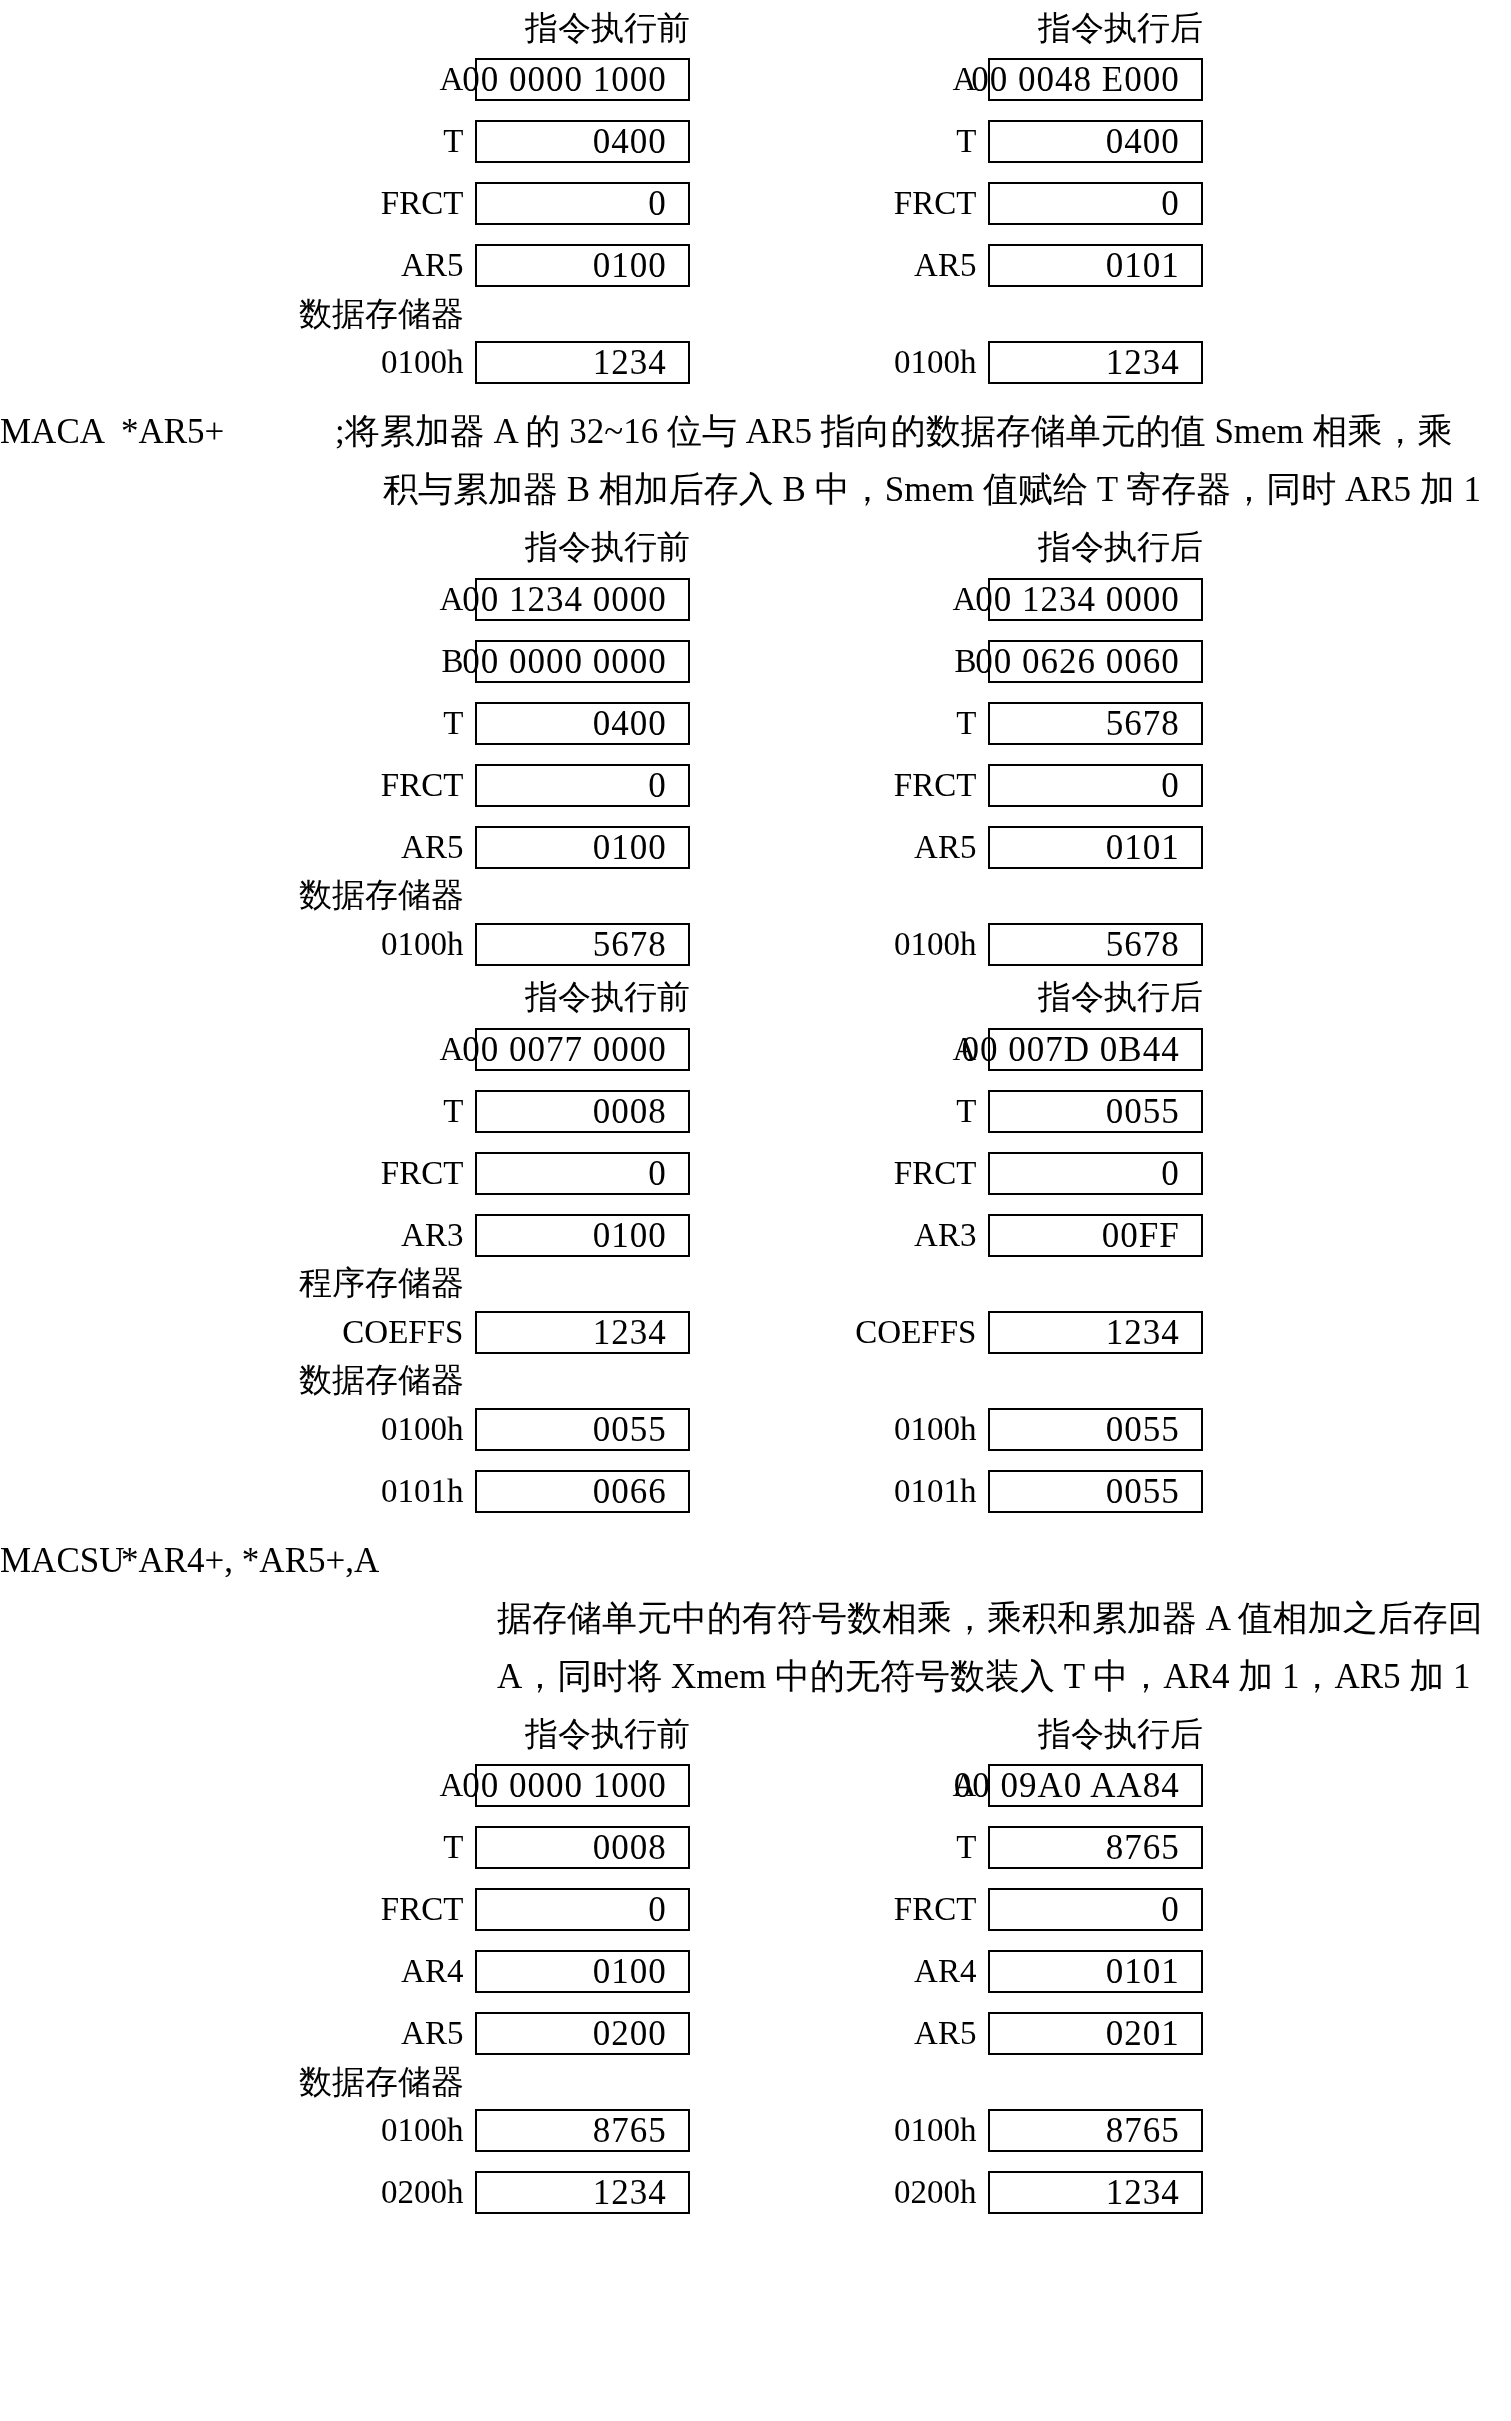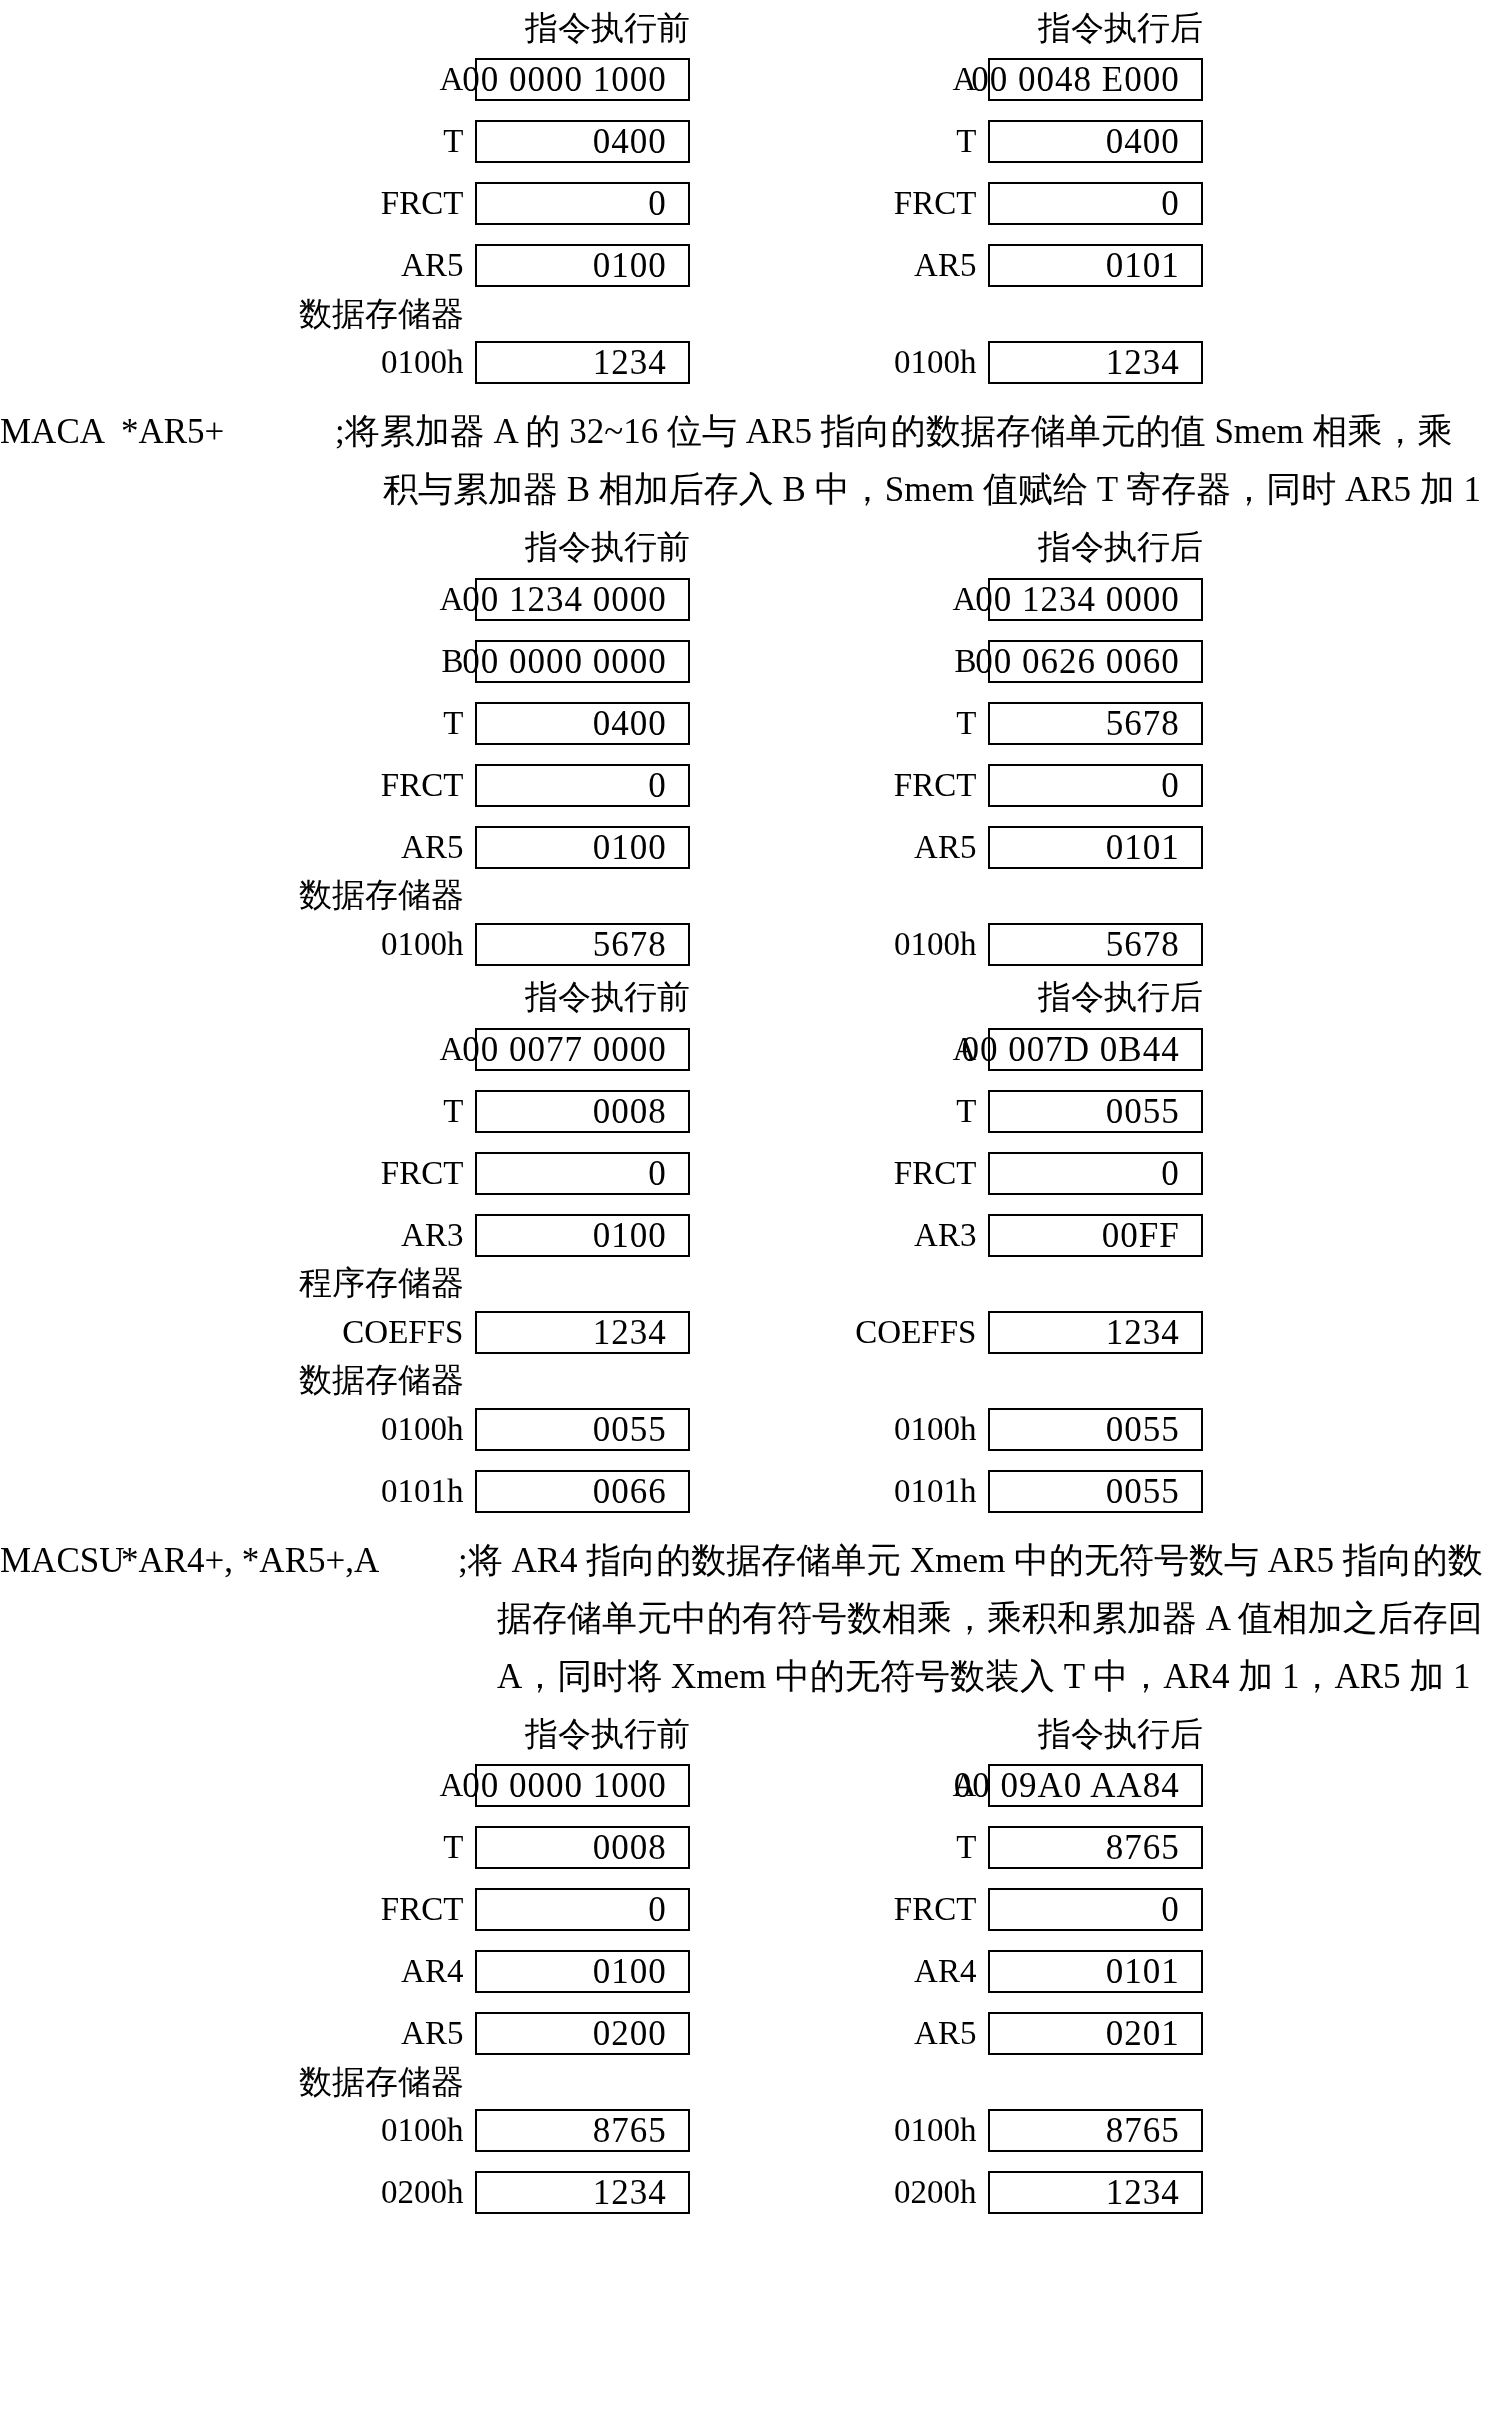--- a/index.html
+++ b/index.html
@@ -323,21 +323,20 @@
             <span class="val" data-bold="true">0055</span>
           </div>
         </div>
     </div>
   </div>
 
   <div class="ins" style="--opw:337px;--cont:497px">
     <div class="ins-line1">
       <span class="mn">MACSU</span>
       <span class="op">*AR4+, *AR5+,A</span>
-      <span class="cm">;将 AR4 指向的数据存储单元 Xmem 中的无符号数与 AR5 指向的数</span>
     </div>
     <div class="ins-cont">据存储单元中的有符号数相乘，乘积和累加器 A 值相加之后存回</div>
     <div class="ins-cont">A，同时将 Xmem 中的无符号数装入 T 中，AR4 加 1，AR5 加 1</div>
   </div>
 
   <div class="diagram">
     <div class="hdr-row">
       <div class="hdr">指令执行前</div>
       <div class="hdr after">指令执行后</div>
     </div>

